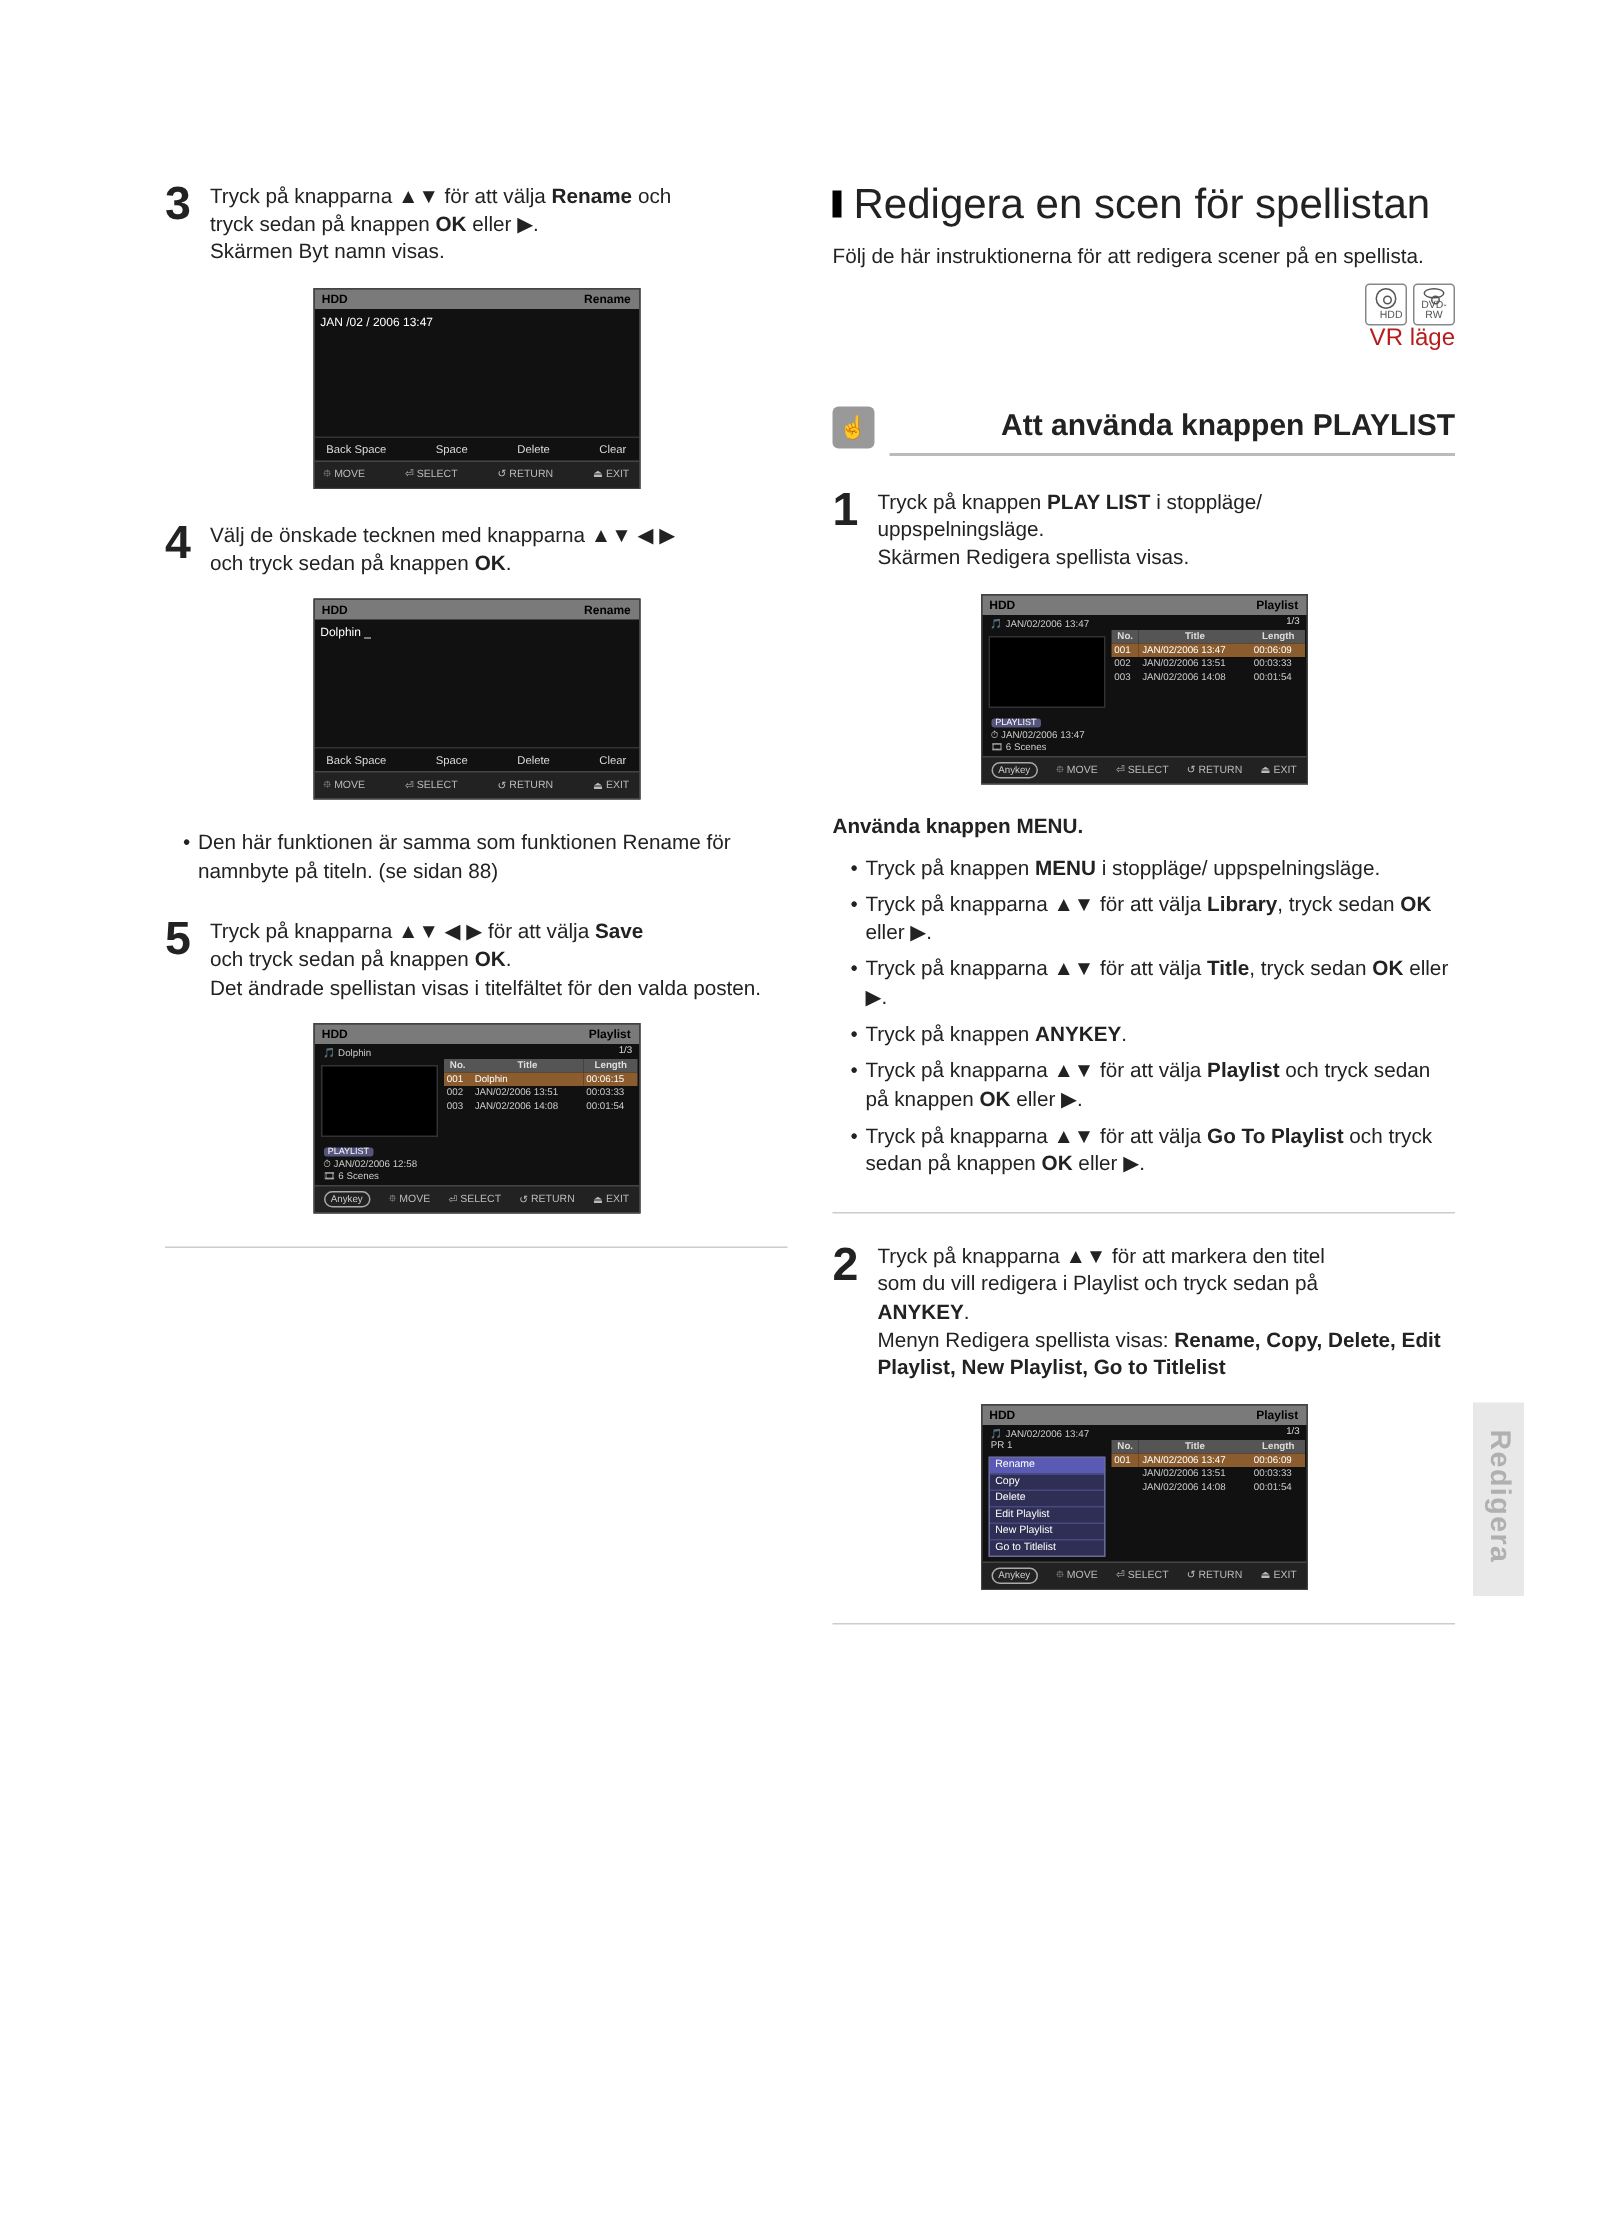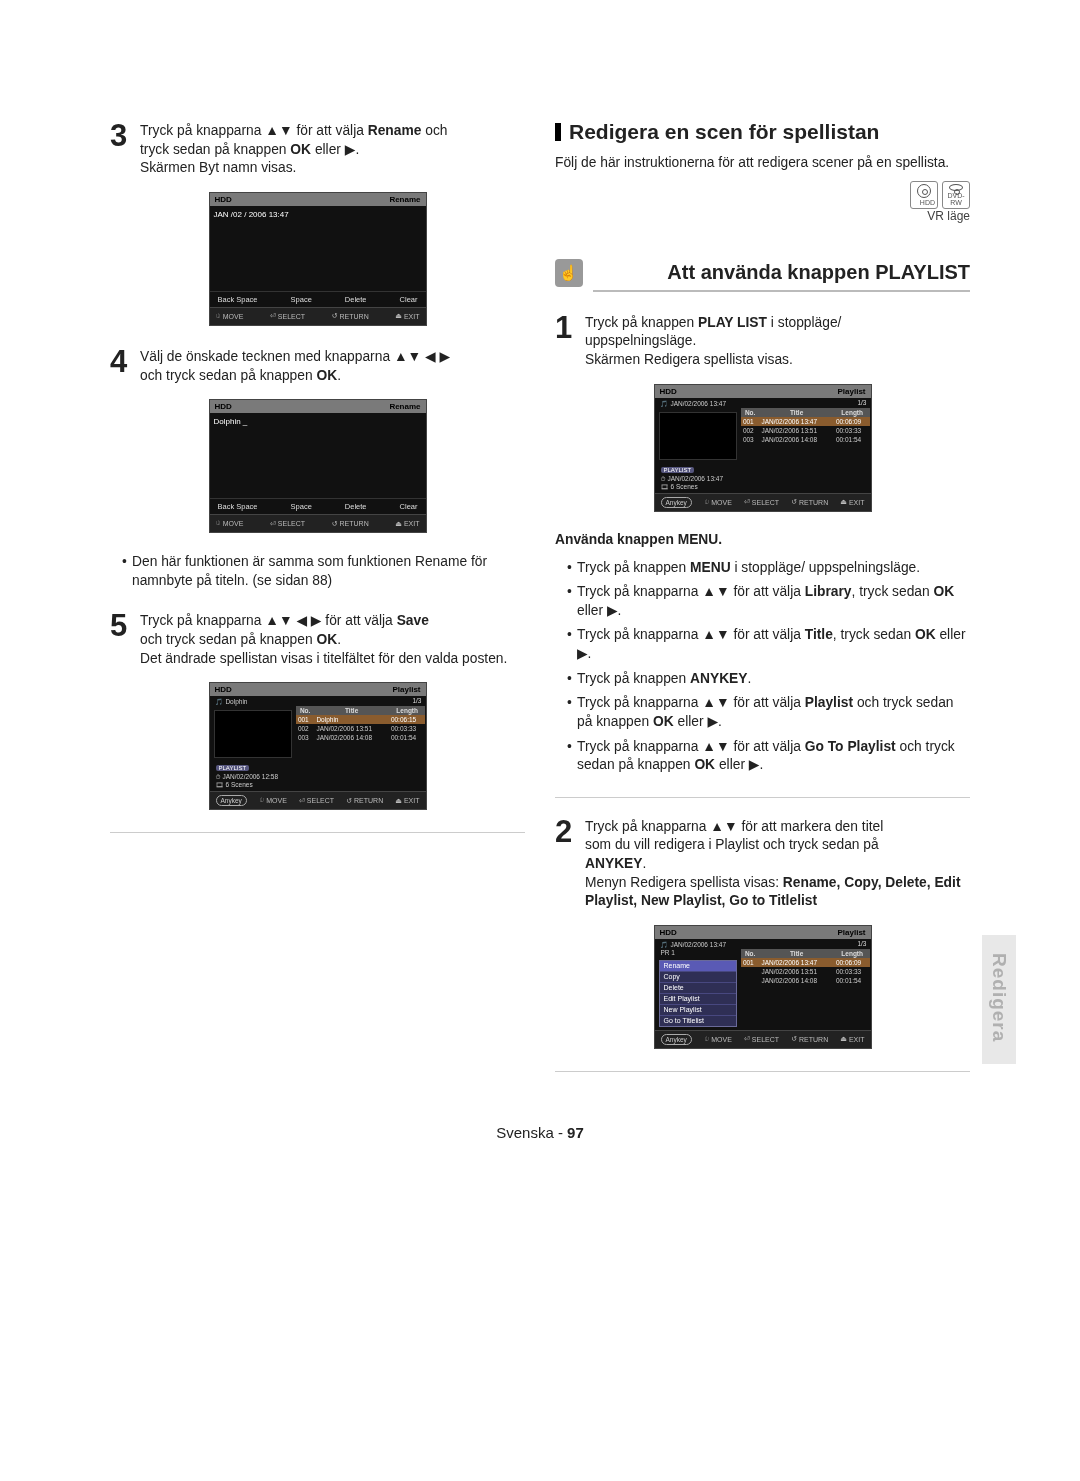--- a/index.html
+++ b/index.html
@@ -123,41 +123,41 @@
   .section-head {
     display:flex;
     align-items:center;
     gap:8px;
     margin-bottom: 10px;
   }
   .section-bar {
     width:6px; height:18px; background:#000;
   }
   h2.section {
-    font-size: 21px;
-    font-weight: bold;
+    font-size: 28px;
+    font-weight: normal;
     text-align: right;
   }
   h3.subsection {
     font-size: 20px;
     font-weight: bold;
     margin: 12px 0 6px 0;
     border-bottom: 2px solid #bbb;
     padding-bottom: 6px;
   }
   .vintro { font-size: 13.8px; line-height:1.35; margin-bottom: 8px; }
   .disc-row { display:flex; justify-content:flex-end; align-items:flex-end; gap:6px; margin: 6px 0 12px 0;}
   .disc {
     width:28px; height:28px; border:1px solid #888; border-radius:3px;
     font-size:7px; display:flex; align-items:flex-end; justify-content:center; padding:2px;
     flex-direction: column; text-align:center; color:#555;
   }
   .disc .circ { width:14px; height:14px; border:1px solid #555; border-radius:50%; margin:0 auto 1px auto; position:relative;}
   .disc .circ:after{content:"";position:absolute;left:4px;top:4px;width:4px;height:4px;border:1px solid #555;border-radius:50%;}
-  .vrmode { font-size:12px; text-align:right; color:#404040;}
+  .vrmode { font-size:16px; text-align:right; color:#b91c1c;}
   .hand-icon {
     display:inline-flex; width:28px; height:28px; background:#999; border-radius:4px;
     align-items:center; justify-content:center; color:#fff; font-size:15px; margin-right:10px;
     vertical-align:middle;
   }
   .sub-row { display:flex; align-items:center; margin-top: 26px;}
   .menu-heading { font-weight: bold; margin: 20px 0 8px 0; }
   .footer-pg {
     text-align: center;
     font-size: 15px;
@@ -482,18 +482,15 @@
           <span>⏎ <span>SELECT</span></span>
           <span>↺ <span>RETURN</span></span>
           <span>⏏ <span>EXIT</span></span>
         </div>
       </div>
 
       <hr class="divider">
     </div>
   </div>
 
-  <div class="footer-pg">
-    <span>Svenska</span><span> - </span><b>97</b>
-  </div>
 
   <div class="side-tab">Redigera</div>
 </div>
 
 </body></html>

